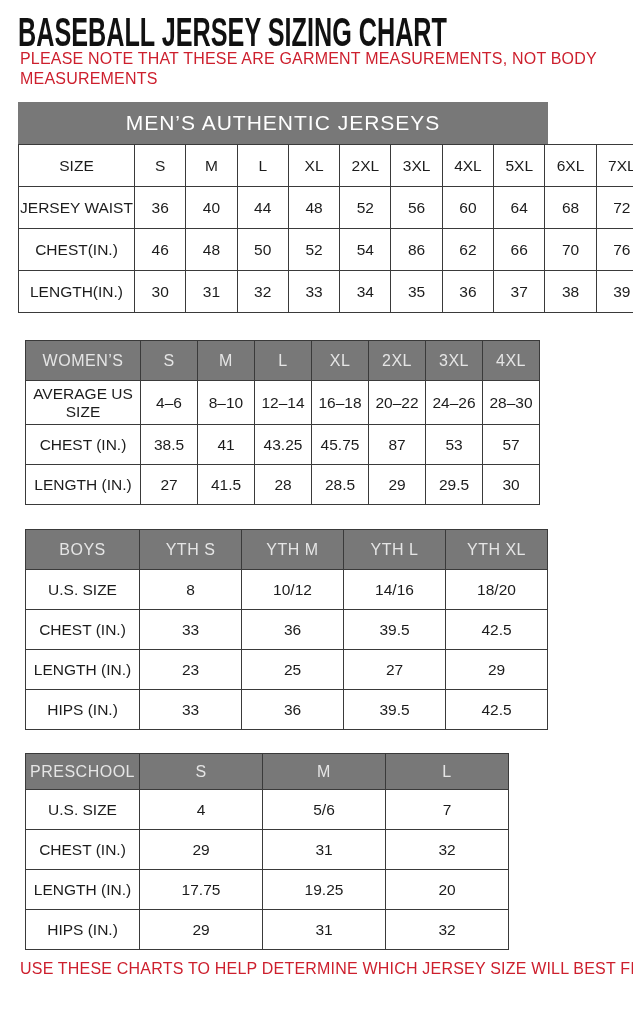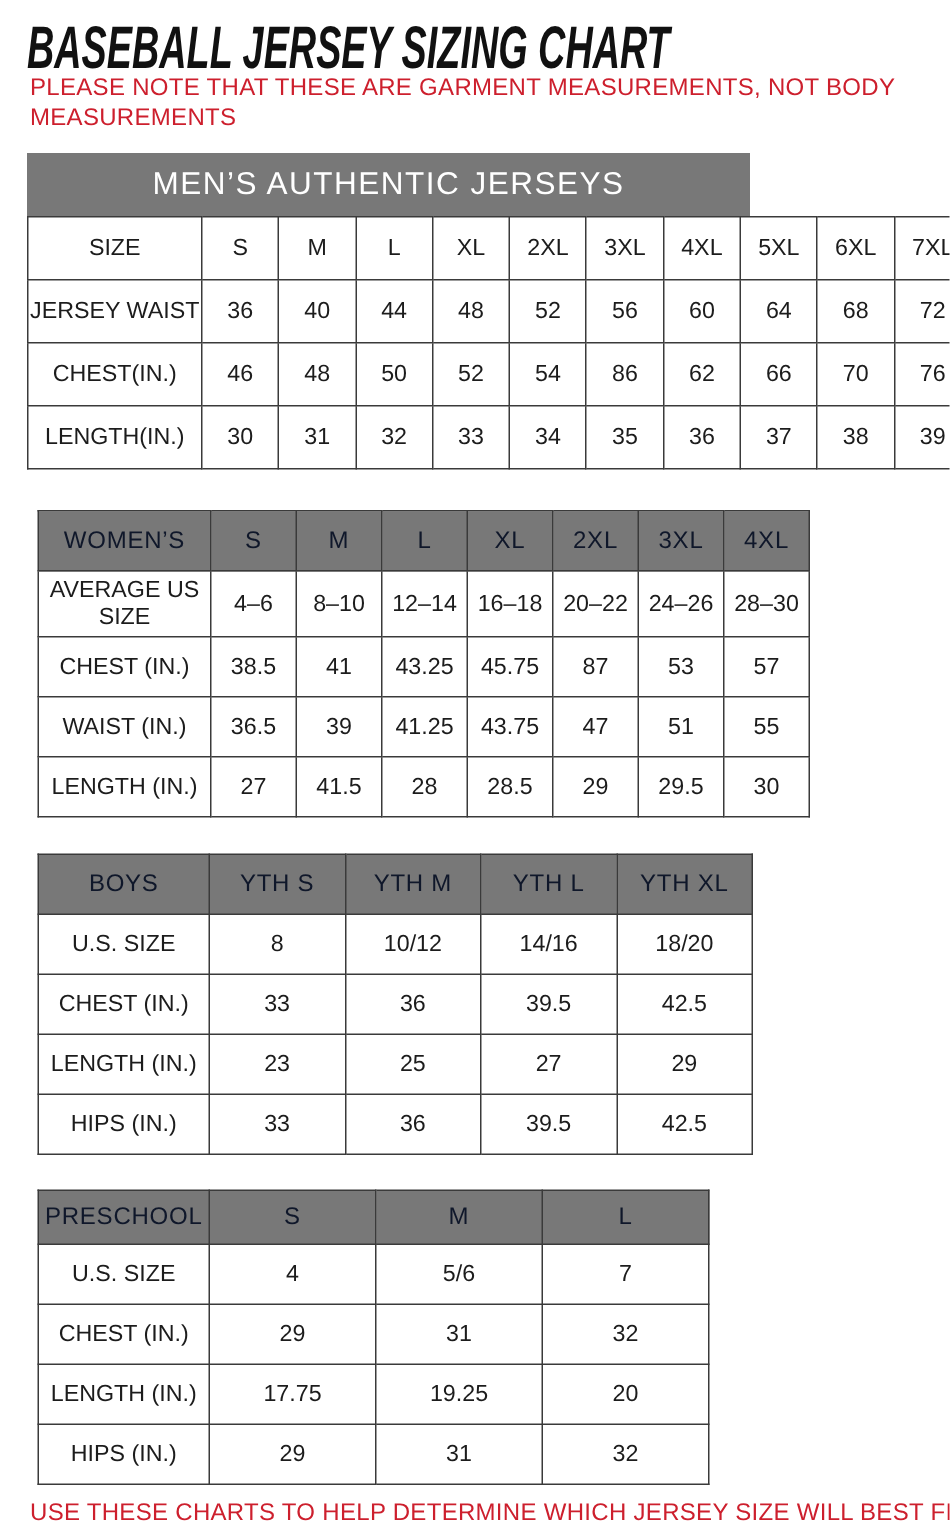--- a/index.html
+++ b/index.html
@@ -5,41 +5,41 @@
   * { box-sizing: border-box; }
   html, body { overflow: hidden; }
   body {
     margin: 0;
     width: 633px;
     height: 1024px;
     background: #ffffff;
     font-family: "Liberation Sans", sans-serif;
     color: #1c1c1c;
   }
-  .title-wrap { margin: 12px 0 2px 18px; height: 34px; font-style: italic; }
+  .title-wrap { margin: 12px 0 2px 18px; height: 34px; }
   .title-text {
     display: inline-block;
     font-size: 40px;
     font-weight: 700;
     line-height: 1;
     white-space: nowrap;
     color: #111111;
     transform: scaleX(0.63);
     transform-origin: 0 50%;
   }
   .note {
     margin: 3px 20px 0 20px;
     color: #cd1f2d;
     font-size: 16px;
     line-height: 20px;
     letter-spacing: 0.2px;
   }
   .banner {
     margin: 13px 0 0 18px;
-    width: 482px;
+    width: 530px;
     height: 42px;
     background: #787878;
     color: #ffffff;
     display: flex;
     align-items: center;
     justify-content: center;
     font-size: 21px;
     letter-spacing: 1px;
     text-align: right;
   }
@@ -49,37 +49,37 @@
     text-align: center;
     vertical-align: middle;
     font-size: 15.5px;
     font-weight: 400;
     padding: 0;
     color: #1c1c1c;
     line-height: 18px;
   }
   th {
     background: #787878;
-    color: #0f172a;
+    color: #e5e5e5;
     font-size: 16px;
     letter-spacing: 0.5px;
     font-weight: 400;
     margin-top: 16px;
   }
   .mens { margin-left: 18px; width: 630px; border-radius: 24px; }
   .mens td { height: 42px; }
   .mens .col-label { width: 116px; }
   .womens { margin: 27px 0 0 25px; width: 515px; }
   .womens td, .womens th { height: 40px; }
   .womens tr.tall td { height: 44px; }
   .womens .col-label { width: 115px; }
-  .boys { margin: 24px 0 0 25px; width: 477px; padding-left: 44px; }
+  .boys { margin: 24px 0 0 25px; width: 523px; padding-left: 44px; }
   .boys td, .boys th { height: 40px; }
   .boys .col-label { width: 114px; }
-  .preschool { margin: 23px 0 0 25px; width: 448px; }
+  .preschool { margin: 23px 0 0 25px; width: 484px; }
   .preschool th { height: 36px; }
   .preschool td { height: 40px; }
   .preschool .col-label { width: 114px; }
   .footer {
     margin: 10px 20px 0 20px;
     color: #cd1f2d;
     font-size: 16px;
     letter-spacing: 0.2px;
     white-space: nowrap;
   }
@@ -203,30 +203,20 @@
       <td>CHEST (IN.)</td>
       <td>38.5</td>
       <td>41</td>
       <td>43.25</td>
       <td>45.75</td>
       <td>87</td>
       <td>53</td>
       <td>57</td>
     </tr>
     <tr>
-      <td>WAIST (IN.)</td>
-      <td>36.5</td>
-      <td>39</td>
-      <td>41.25</td>
-      <td>43.75</td>
-      <td>47</td>
-      <td>51</td>
-      <td>55</td>
-    </tr>
-    <tr>
       <td>LENGTH (IN.)</td>
       <td>27</td>
       <td>41.5</td>
       <td>28</td>
       <td>28.5</td>
       <td>29</td>
       <td>29.5</td>
       <td>30</td>
     </tr>
   </tbody>

